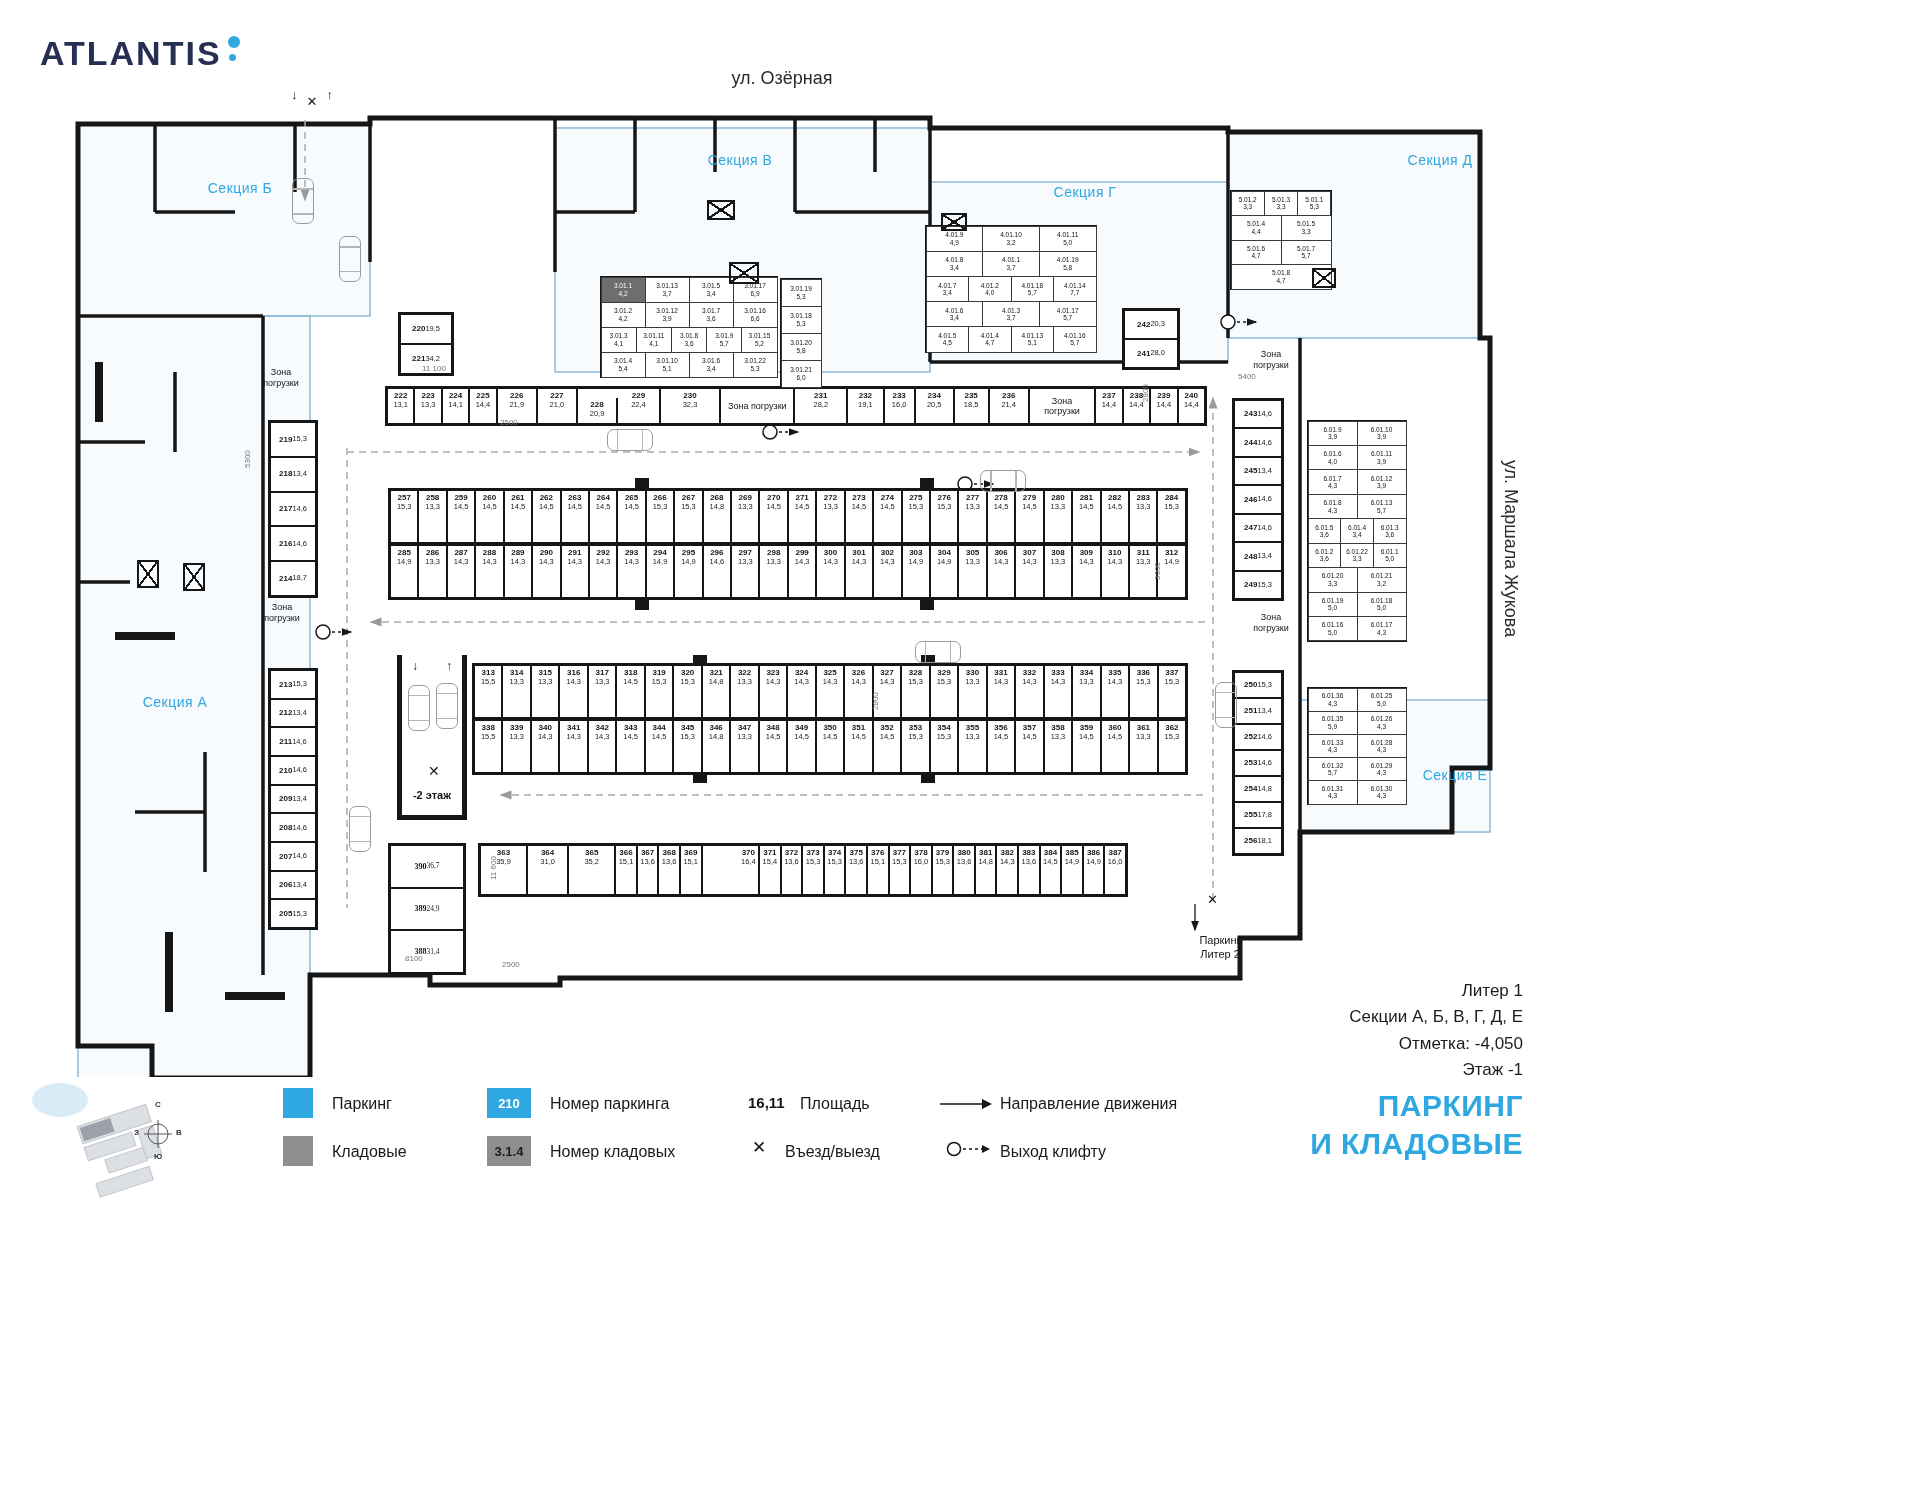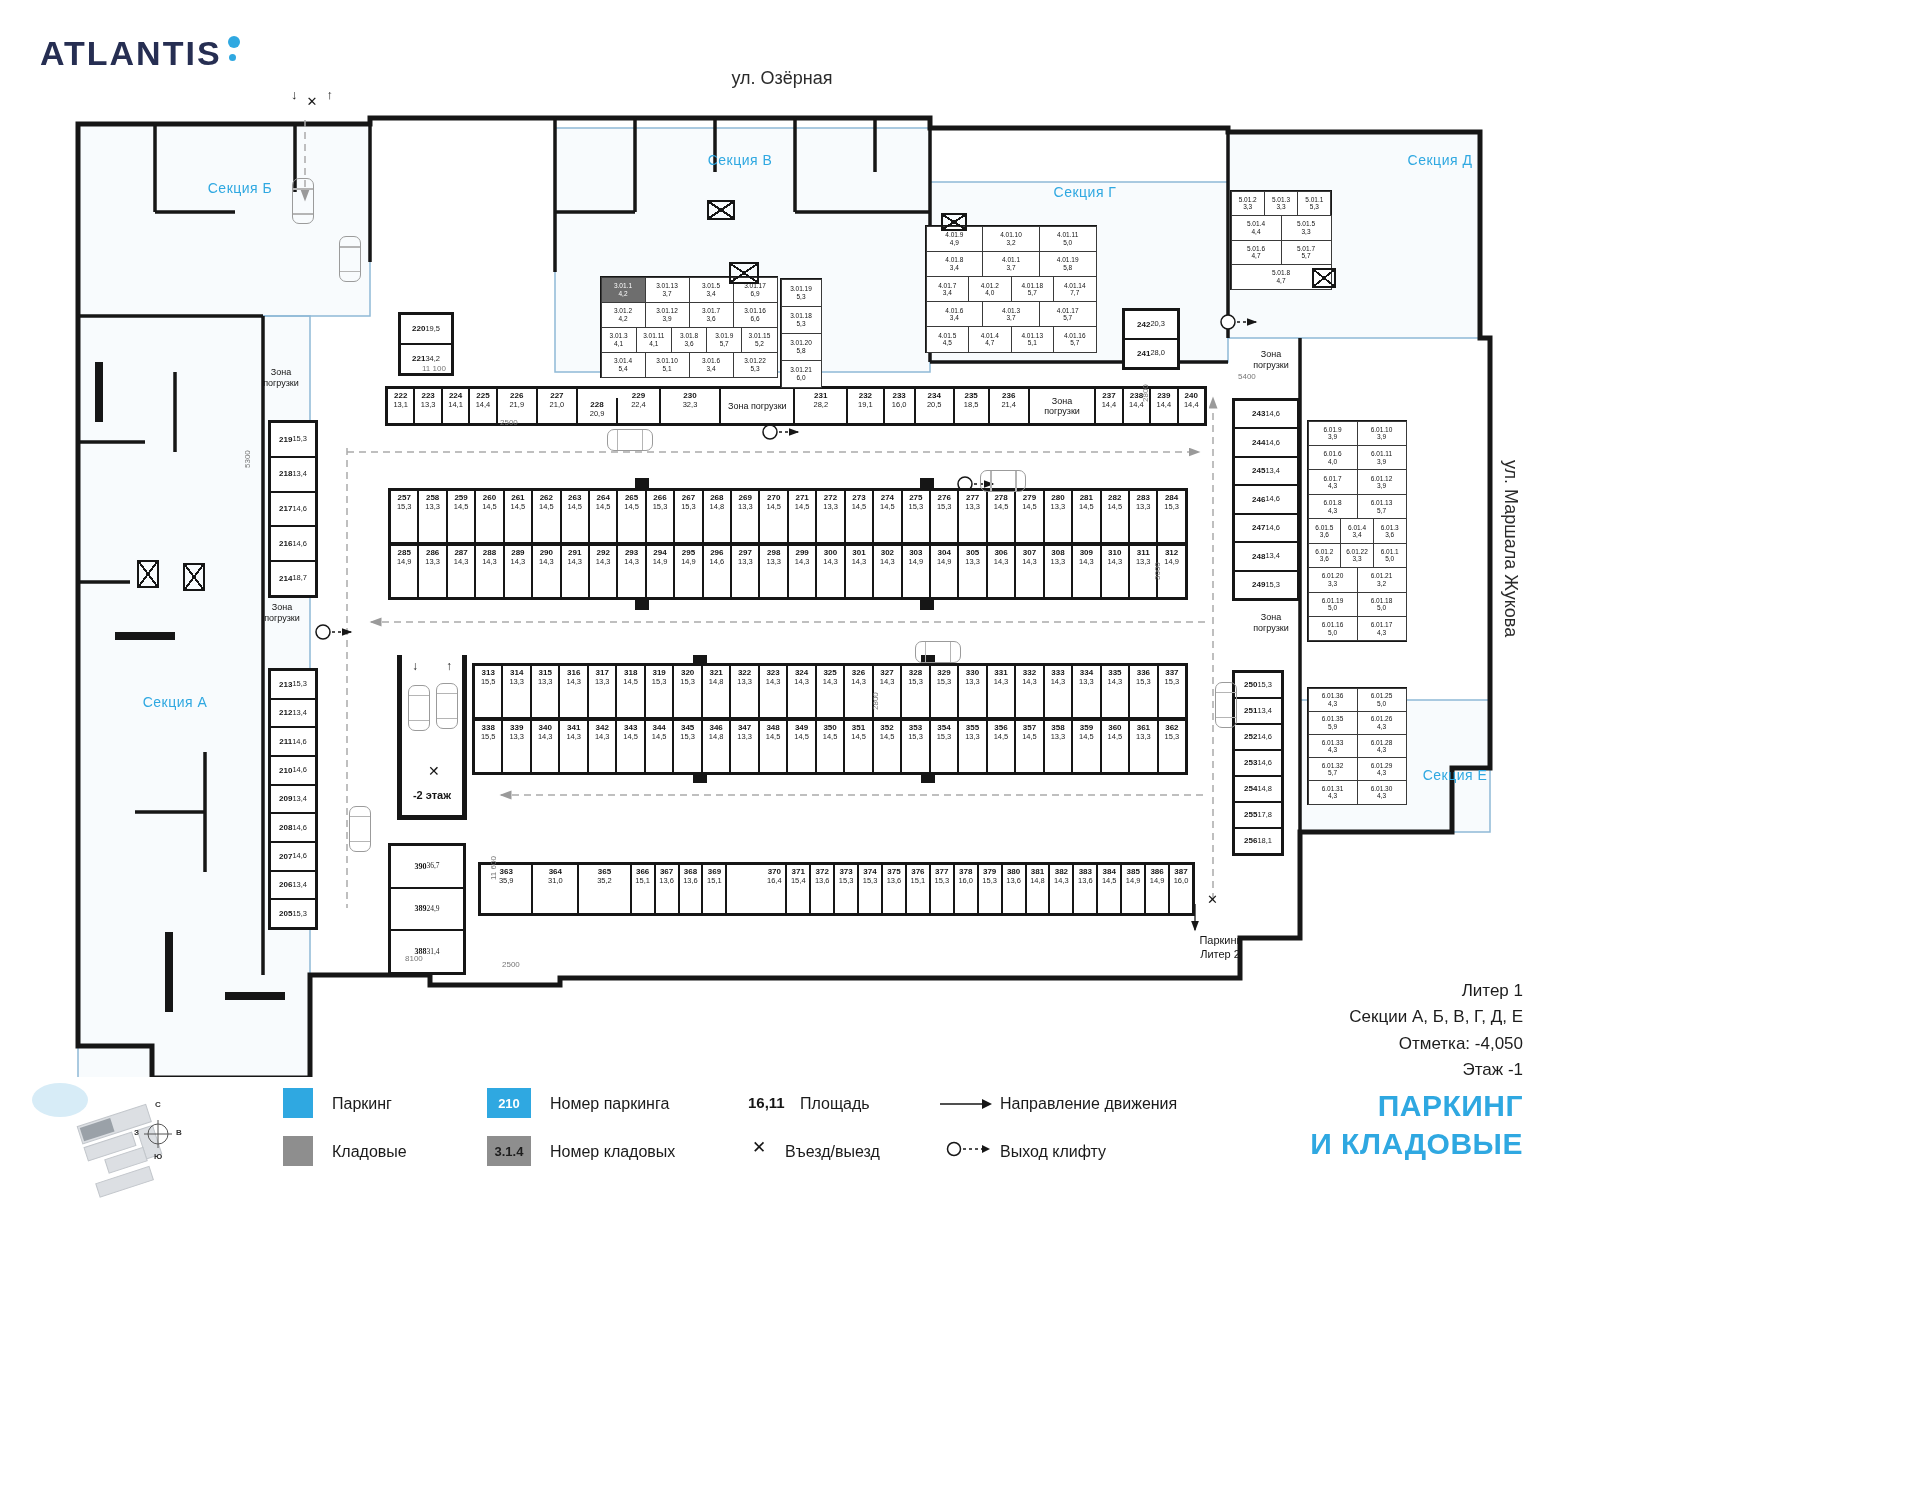--- a/index.html
+++ b/index.html
@@ -697,21 +697,21 @@
       </div>
       <div class="spot">
         <span class="n">361</span>
         <span class="a">13,3</span>
       </div>
       <div class="spot">
         <span class="n">362</span>
         <span class="a">15,3</span>
       </div>
     </div>
-  <div class="prow" style="left:403px;top:731px;width:717px;height:54px;margin-top:19px;">
+  <div class="prow" style="left:403px;top:731px;width:650px;height:54px;">
       <div class="spot" style="flex: 2.3 1 0%;">
         <span class="n">363</span>
         <span class="a">35,9</span>
       </div>
       <div class="spot" style="flex: 2 1 0%;">
         <span class="n">364</span>
         <span class="a">31,0</span>
       </div>
       <div class="spot" style="flex: 2.3 1 0%;">
         <span class="n">365</span>
@@ -860,21 +860,21 @@
       </div>
       <div class="spot">
         <span class="n">206</span>
         <span class="a">13,4</span>
       </div>
       <div class="spot">
         <span class="n">205</span>
         <span class="a">15,3</span>
       </div>
     </div>
-  <div class="vstack" style="left:1157px;top:286px;width:68px;height:203px;">
+  <div class="vstack" style="left:1157px;top:286px;width:52px;height:203px;">
       <div class="spot">
         <span class="n">243</span>
         <span class="a">14,6</span>
       </div>
       <div class="spot">
         <span class="n">244</span>
         <span class="a">14,6</span>
       </div>
       <div class="spot">
         <span class="n">245</span>

